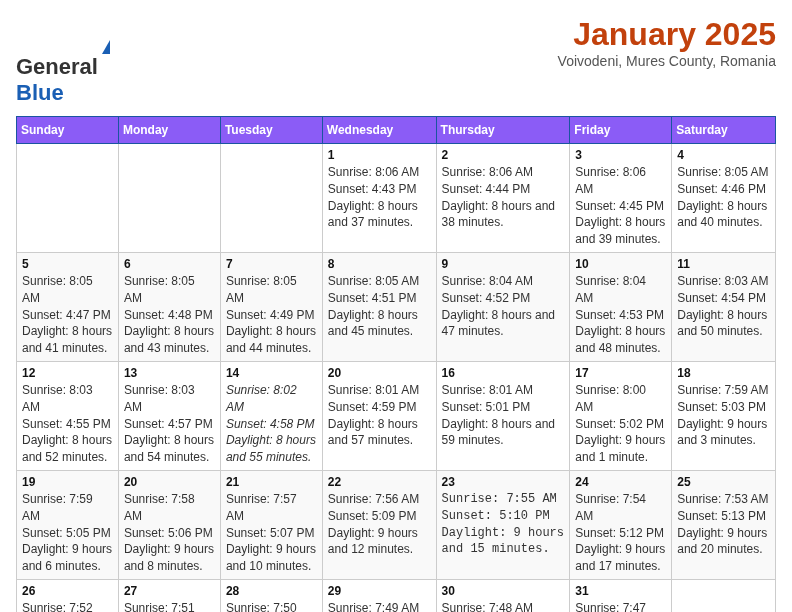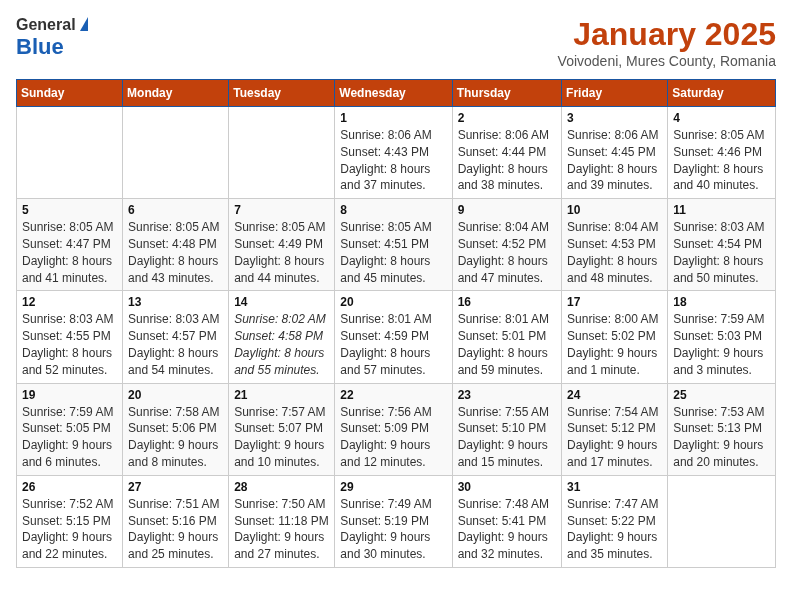--- a/index.html
+++ b/index.html
@@ -20,23 +20,24 @@
       display: flex;
       flex-direction: column;
       align-items: flex-start;
     }
     .logo-text {
       display: flex;
       align-items: center;
       gap: 2px;
     }
     .logo-general {
-      font-size: 16px;
+      font-size: 22px;
       font-weight: bold;
       color: #333;
+      margin-top: 38px;
     }
     .logo-blue {
       font-size: 22px;
       font-weight: bold;
       color: #1a5fb4;
     }
     .logo-triangle {
       width: 0;
       height: 0;
       border-left: 8px solid transparent;
@@ -55,21 +56,21 @@
     .subtitle {
       font-size: 14px;
       color: #555;
     }
     table {
       width: 100%;
       border-collapse: collapse;
       font-size: 11px;
     }
     thead th {
-      background-color: #c2410c;
+      background-color: #8b5cf6;
       color: #fff;
       padding: 6px 4px;
       text-align: left;
       font-size: 12px;
       font-weight: bold;
       border: 1px solid #1a55a0;
     }
     tbody td {
       border: 1px solid #ccc;
       padding: 4px 5px;
@@ -263,21 +264,21 @@
 Daylight: 9 hours and 10 minutes.</div>
         </td>
         <td>
           <div class="day-number">22</div>
           <div class="day-info" style="white-space: pre-line;">Sunrise: 7:56 AM
 Sunset: 5:09 PM
 Daylight: 9 hours and 12 minutes.</div>
         </td>
         <td>
           <div class="day-number">23</div>
-          <div class="day-info" style="white-space: pre-line;">Sunrise: 7:55 AM
+          <div class="day-info" style="white-space: pre-line; font-family: Liberation Mono, monospace;">Sunrise: 7:55 AM
 Sunset: 5:10 PM
 Daylight: 9 hours and 15 minutes.</div>
         </td>
         <td>
           <div class="day-number">24</div>
           <div class="day-info" style="white-space: pre-line;">Sunrise: 7:54 AM
 Sunset: 5:12 PM
 Daylight: 9 hours and 17 minutes.</div>
         </td>
         <td>

